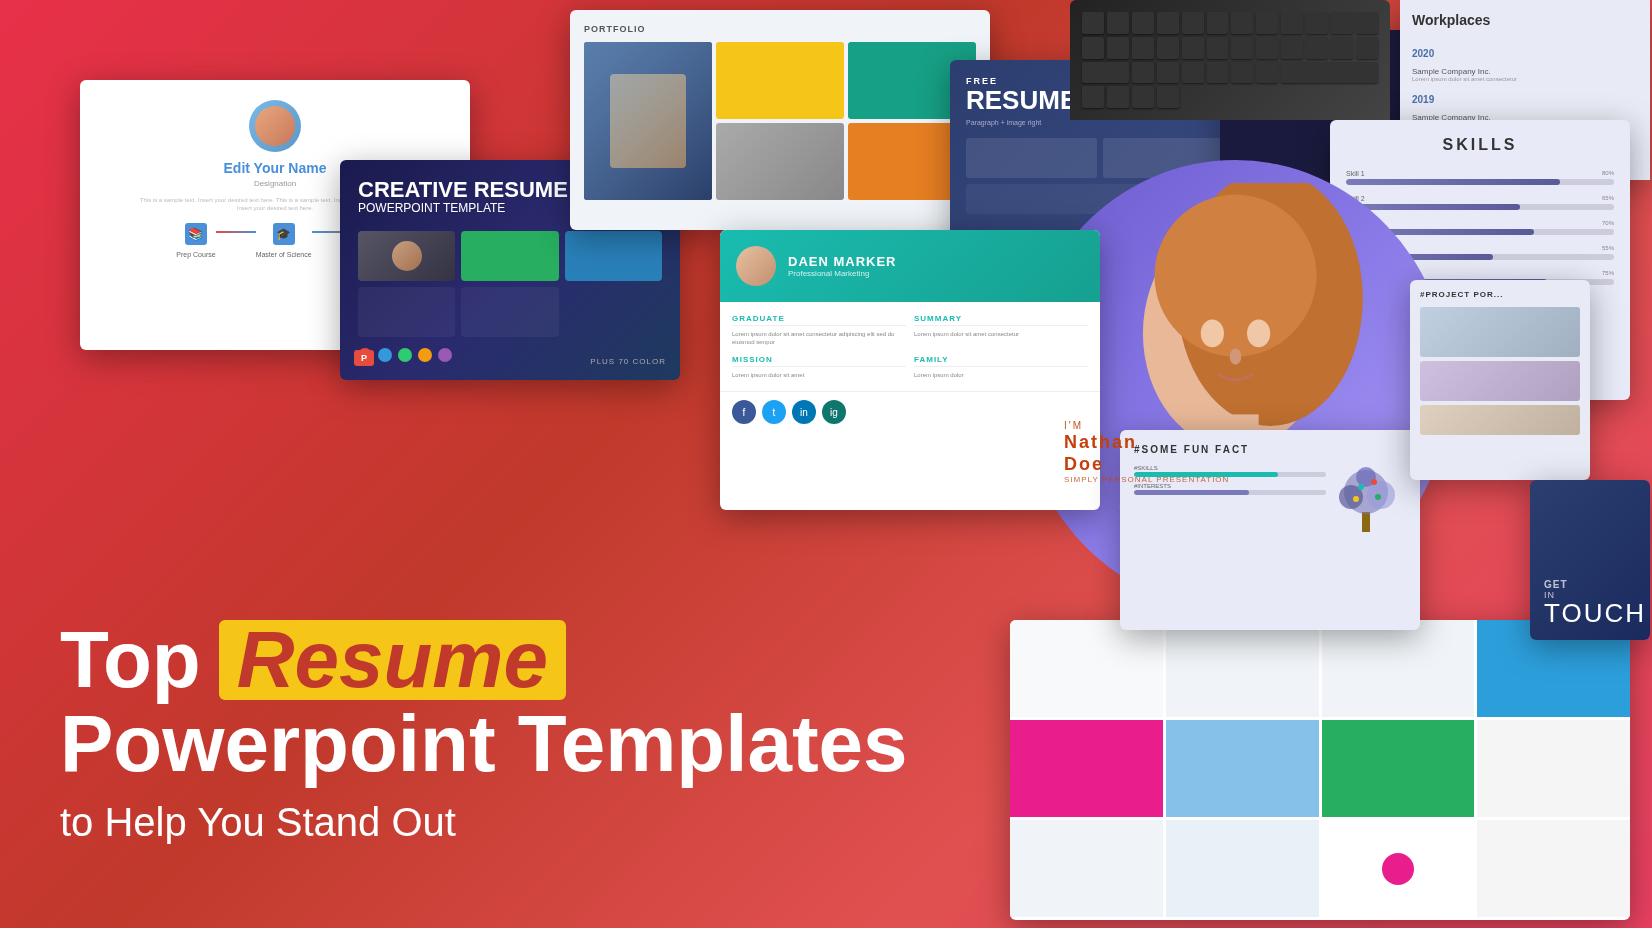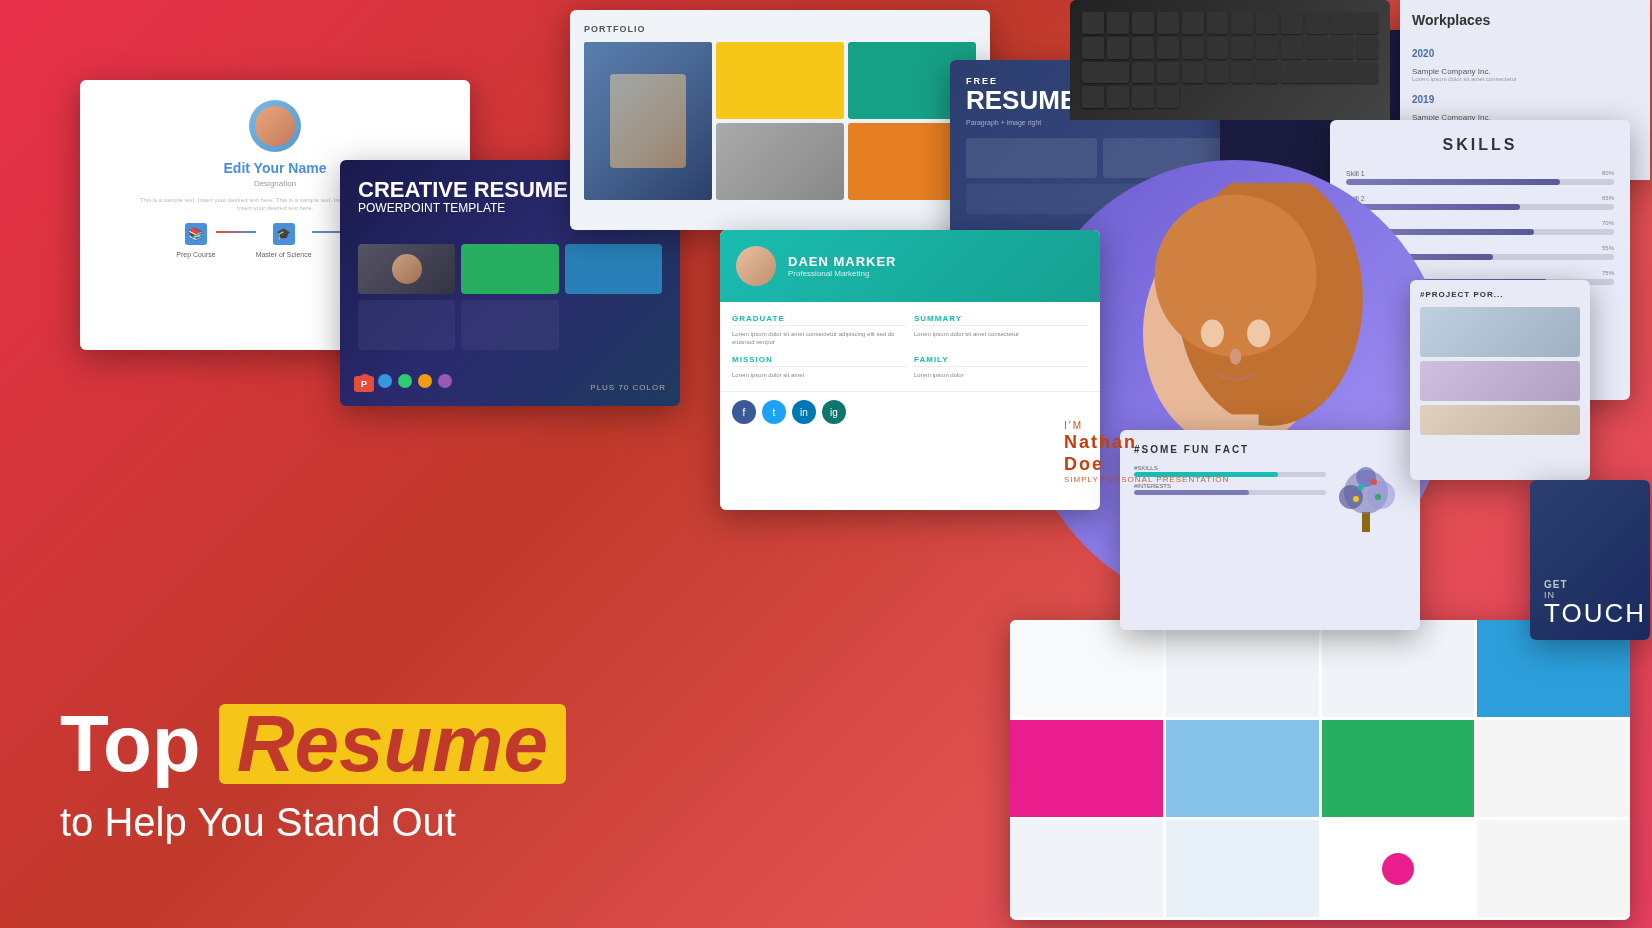--- a/index.html
+++ b/index.html
@@ -131,21 +131,21 @@
       display: flex;
       align-items: center;
       justify-content: center;
       color: #fff;
       font-size: 12px;
     }
 
     
     .card-2 {
       width: 340px;
-      height: 246px;
+      height: 220px;
       top: 160px;
       left: 340px;
       background: linear-gradient(135deg, #1a1a4e, #2a2a6e, #1e3a5f);
     }
     .card-2-inner {
       padding: 18px;
       height: 100%;
       display: flex;
       flex-direction: column;
       justify-content: space-between;
@@ -679,20 +679,21 @@
 </head>
 <body>
 
 <div class="bg"></div>
 
 <div class="hero-text">
   <div class="hero-line1">
     <span>Top</span>
     <span class="hero-highlight">Resume</span>
   </div>
+  <div class="hero-line2">Powerpoint Templates</div>
   <div class="hero-line3">to Help You Stand Out</div>
 </div>
 
 <div class="card card-1">
   <div class="card-1-avatar">
     <div class="card-1-avatar-inner"></div>
   </div>
   <div class="card-1-name">Edit Your Name</div>
   <div class="card-1-designation">Designation</div>
   <div class="card-1-text">This is a sample text. Insert your desired text here. This is a sample text. Insert your desired text here. Insert your desired text here.</div>

